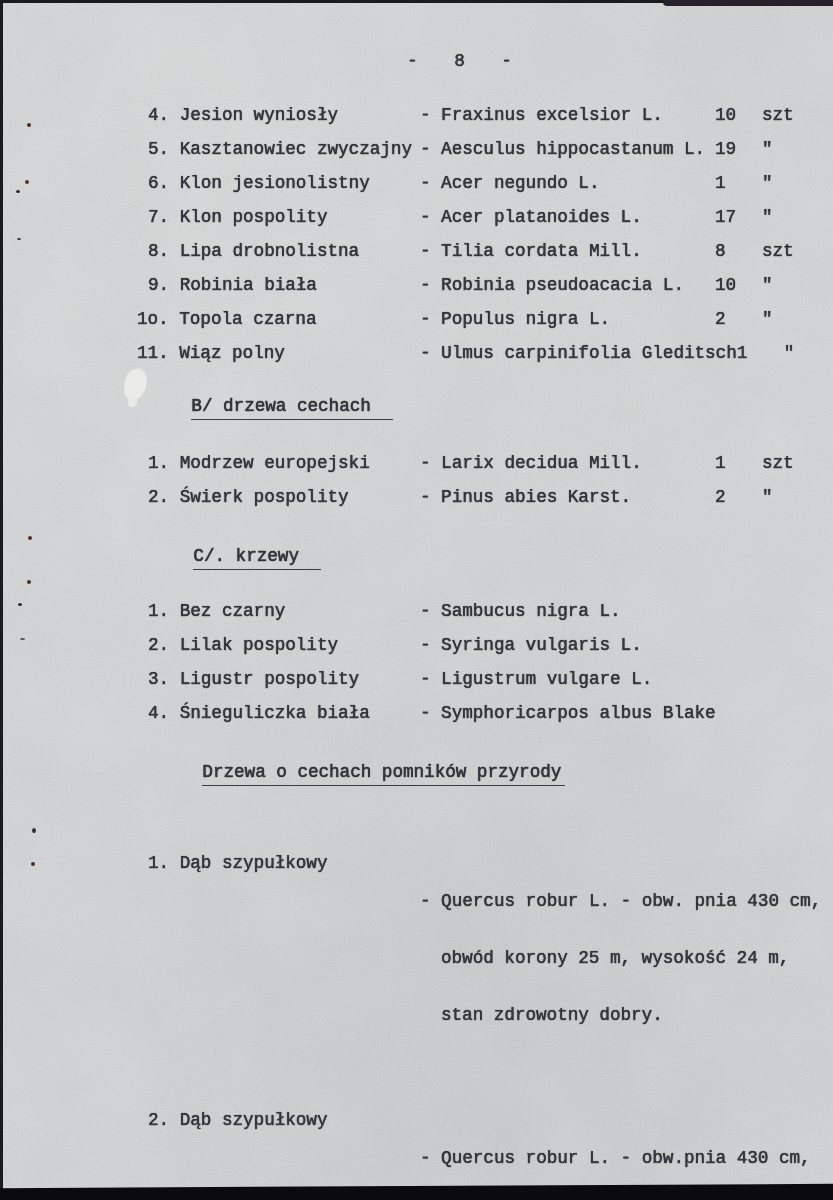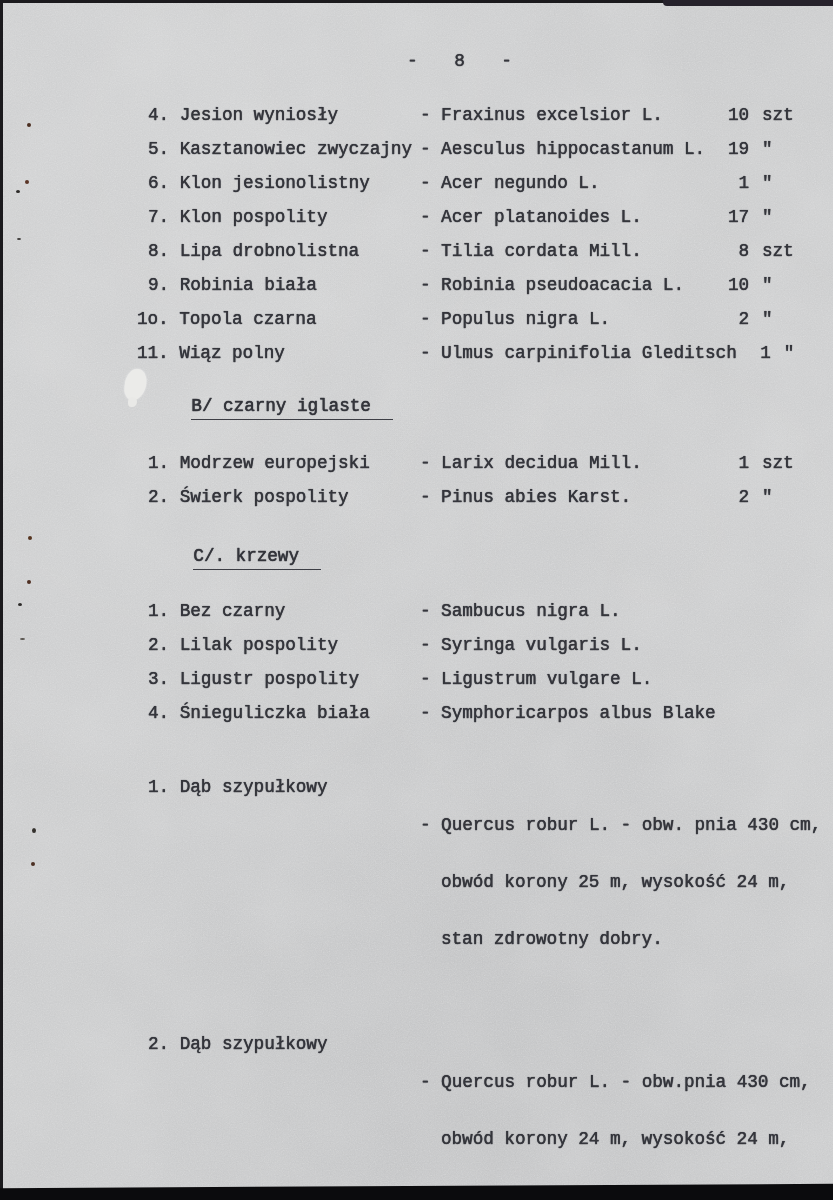--- a/index.html
+++ b/index.html
@@ -40,21 +40,21 @@
     line-height: 22px;
     margin-bottom: 26px;
     text-align: center;
     letter-spacing: 13px;
     white-space: pre;
   }
   .row { display: flex; line-height: 34px; white-space: pre; }
   .c-name  { flex: 0 0 283px; box-sizing: border-box; }
   .row.sd .c-name { padding-left: 11px; }
   .c-latin { flex: 0 0 295px; }
-  .c-qty   { flex: 0 0 34px; text-align: right; font-family: Liberation Mono, monospace; }
+  .c-qty   { flex: 0 0 34px; text-align: left; font-family: Liberation Mono, monospace; }
   .c-unit  { flex: 0 0 46px; box-sizing: border-box; padding-left: 13px; }
   .heading-row { white-space: pre; }
   .sec-heading {
     display: inline-block;
     line-height: 21px;
     border-bottom: 1.7px solid rgba(48,49,56,0.92);
     padding-bottom: 2px;
     -webkit-text-stroke: 0.4px rgba(44,45,52,0.6);
   }
   .hr-conifers { margin: 6px 0 6px -9px; }
@@ -132,21 +132,21 @@
       </div>
       <div class="row">
         <span class="c-name">1o. Topola czarna</span><span class="c-latin">- Populus nigra L.</span><span class="c-qty">2</span><span class="c-unit">"</span>
       </div>
       <div class="row">
         <span class="c-name">11. Wiąz polny</span><span class="c-latin">- Ulmus carpinifolia Gleditsch</span><span class="c-qty">1</span><span class="c-unit">"</span>
       </div>
     </div>
 
     <div class="heading-row hr-conifers">
-      <span class="sec-heading">B/ czarny iglaste</span>
+      <span class="sec-heading">B/ drzewa cechach</span>
     </div>
 
     <div class="list list-conifers">
       <div class="row sd">
         <span class="c-name">1. Modrzew europejski</span><span class="c-latin">- Larix decidua Mill.</span><span class="c-qty">1</span><span class="c-unit">szt</span>
       </div>
       <div class="row sd">
         <span class="c-name">2. Świerk pospolity</span><span class="c-latin">- Pinus abies Karst.</span><span class="c-qty">2</span><span class="c-unit">"</span>
       </div>
     </div>
@@ -163,20 +163,23 @@
         <span class="c-name">2. Lilak pospolity</span><span class="c-latin">- Syringa vulgaris L.</span>
       </div>
       <div class="row sd">
         <span class="c-name">3. Ligustr pospolity</span><span class="c-latin">- Ligustrum vulgare L.</span>
       </div>
       <div class="row sd">
         <span class="c-name">4. Śnieguliczka biała</span><span class="c-latin">- Symphoricarpos albus Blake</span>
       </div>
     </div>
 
+    <div class="heading-row hr-monuments">
+      <span class="sec-heading">Drzewa o cechach pomników przyrody</span>
+    </div>
 
     <div class="monument-list">
       <div class="mrow">
         <span class="c-name">1. Dąb szypułkowy</span>
         <span class="c-detail">
           <span class="dl">- Quercus robur L. - obw. pnia 430 cm,</span>
           <span class="dl">obwód korony 25 m, wysokość 24 m,</span>
           <span class="dl">stan zdrowotny dobry.</span>
         </span>
       </div>

